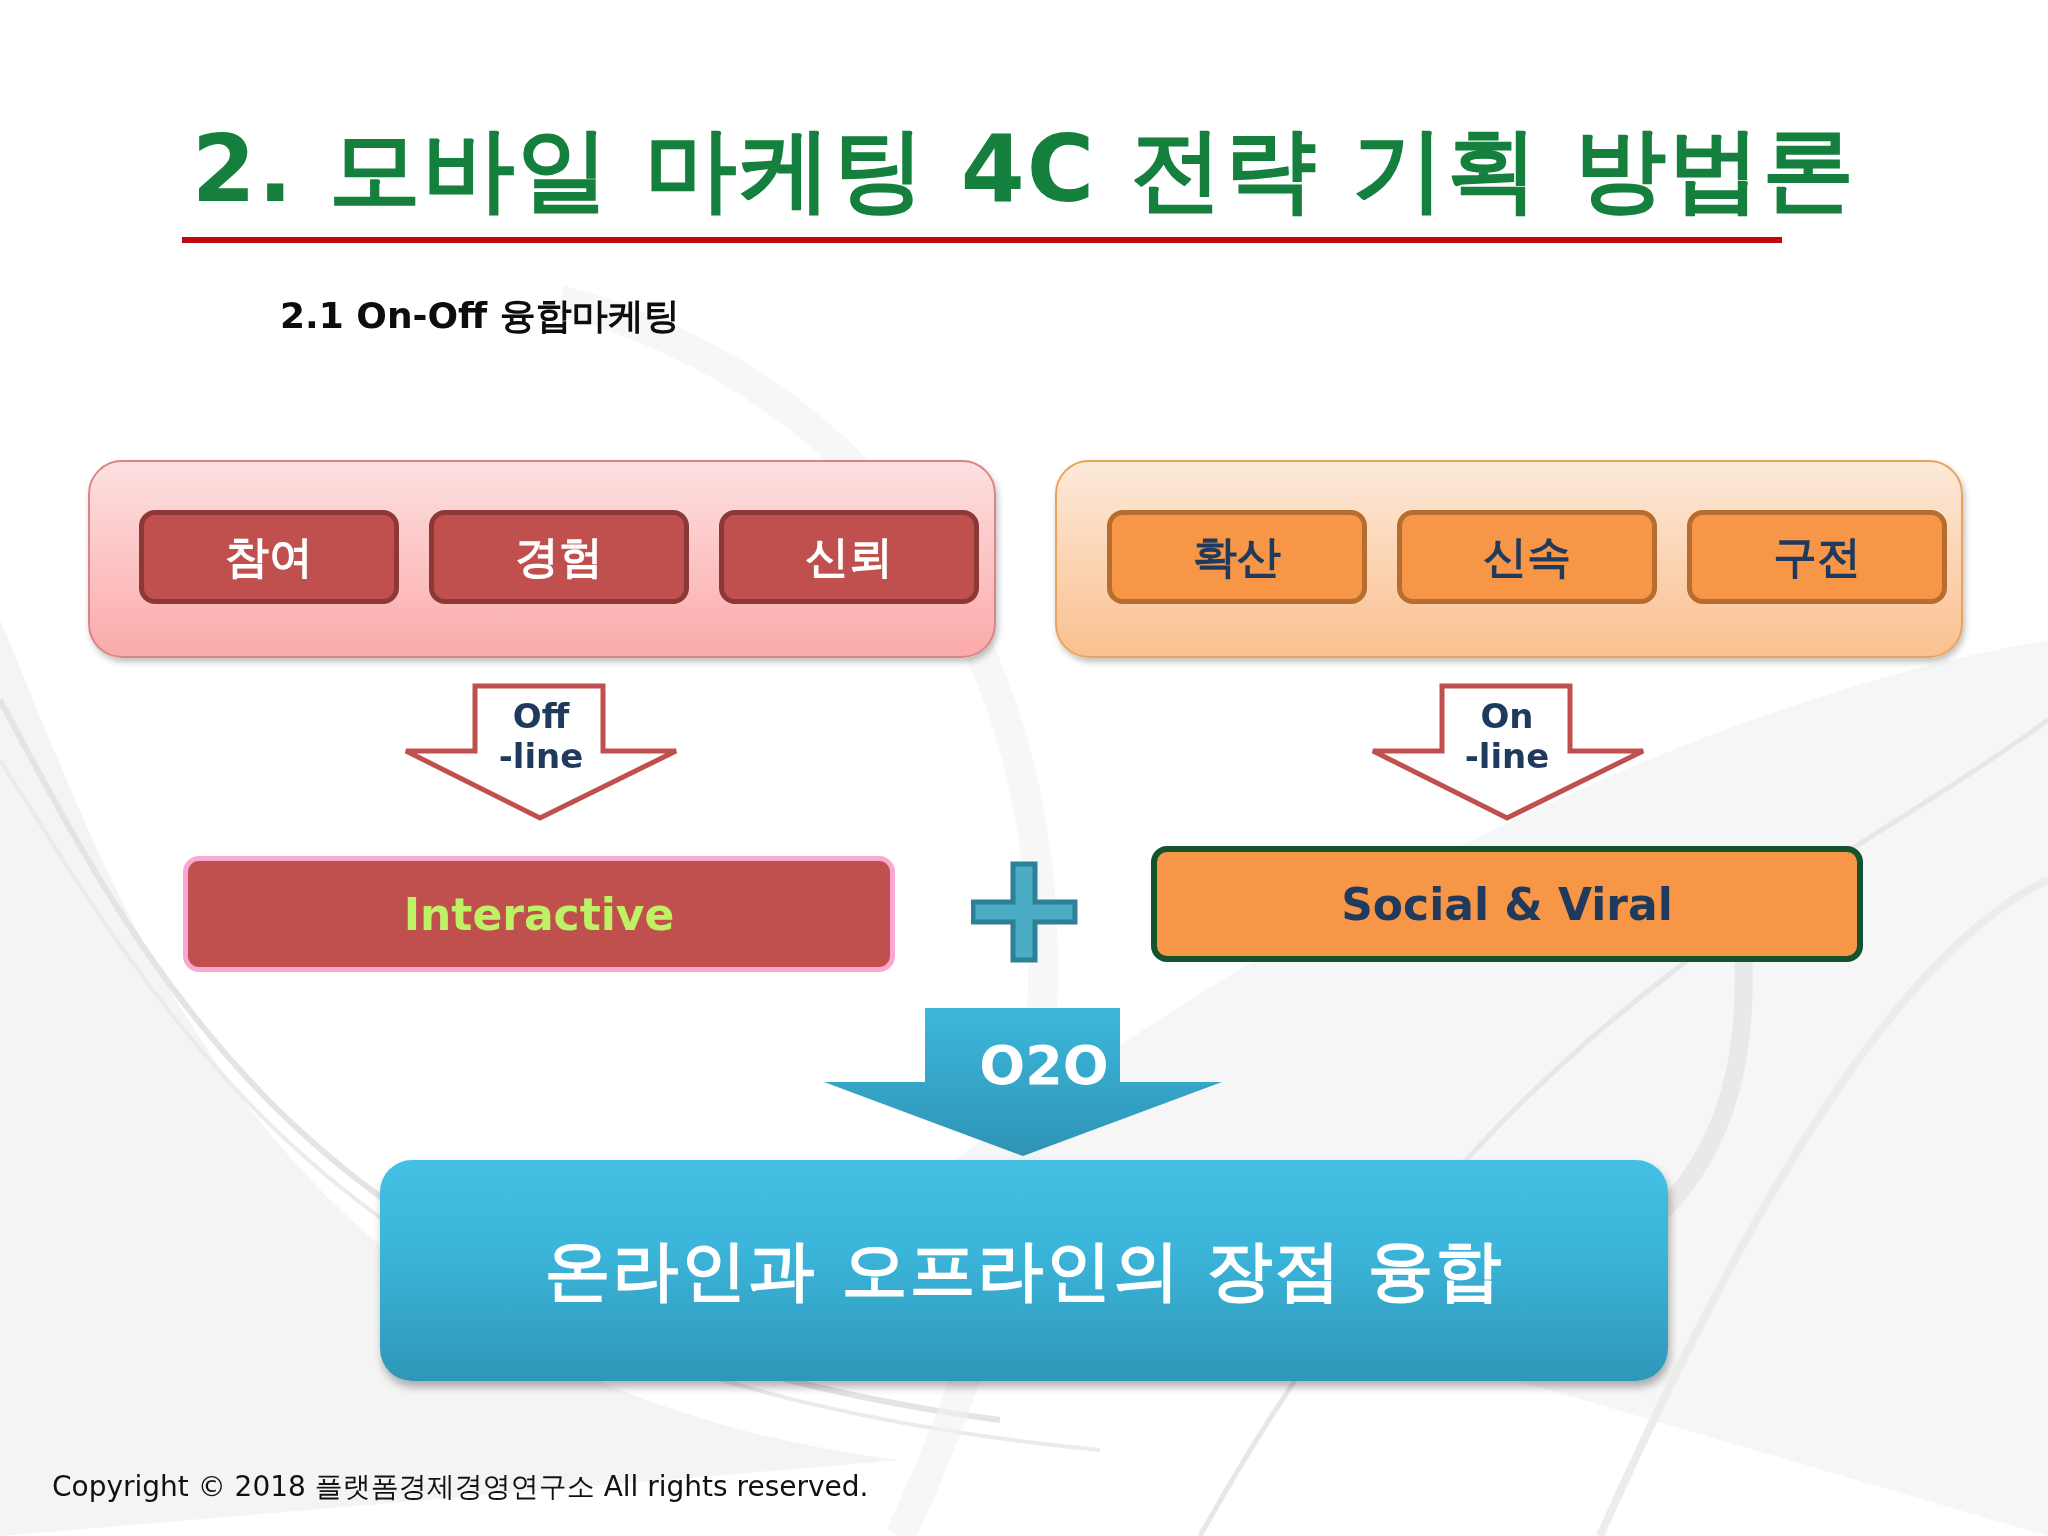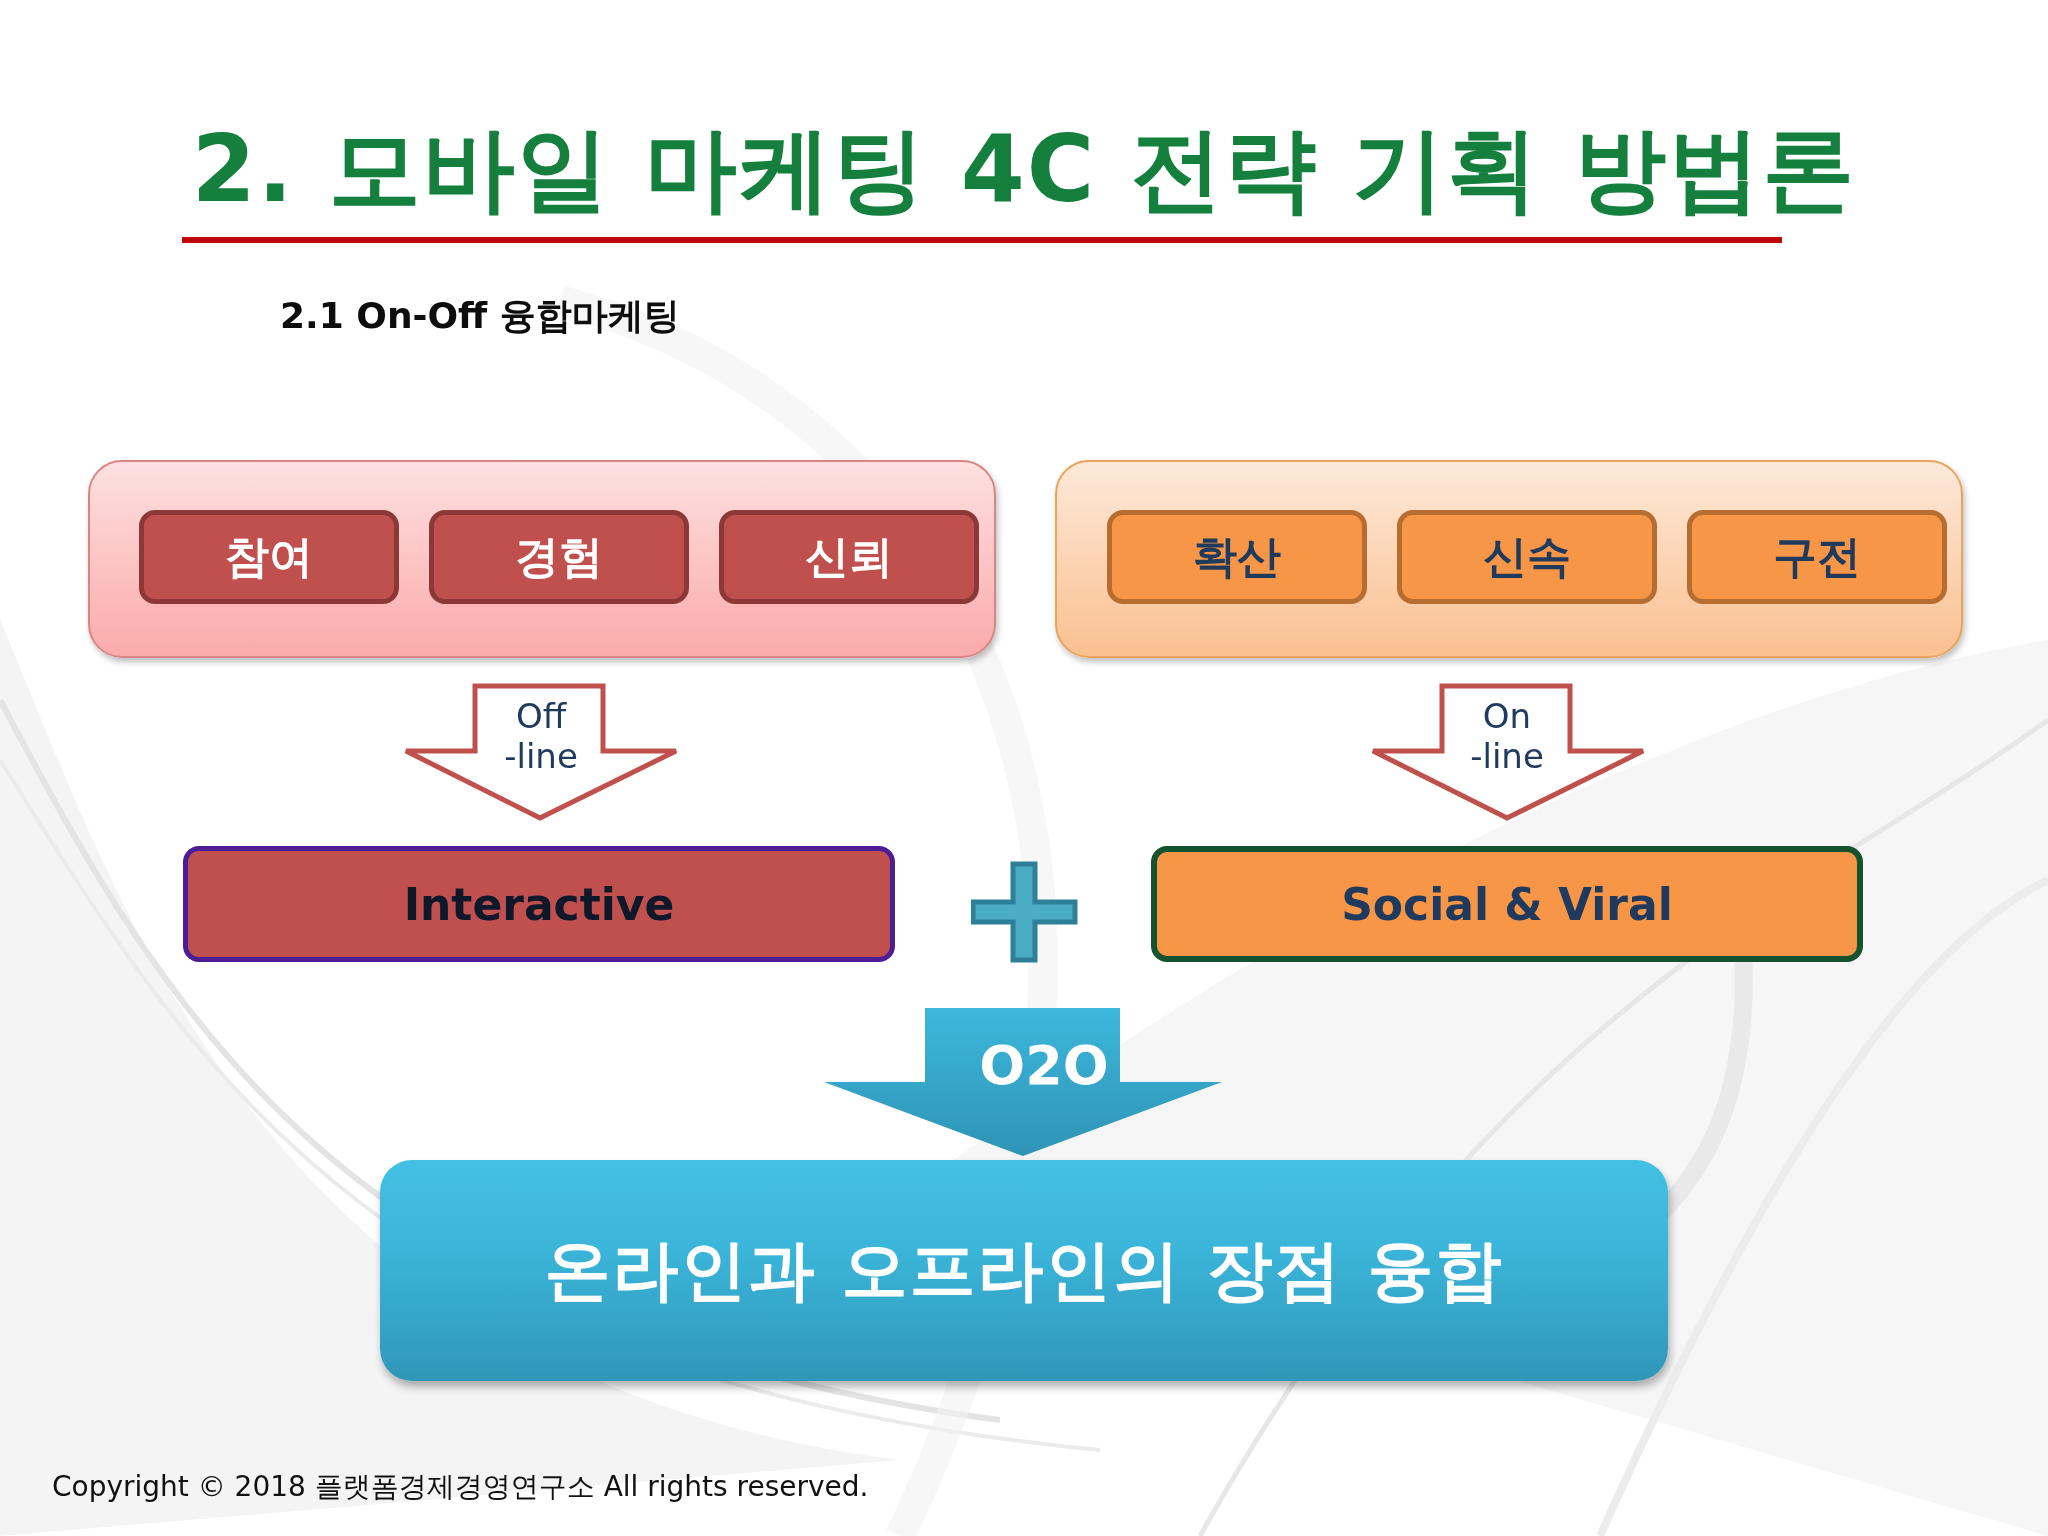--- a/index.html
+++ b/index.html
@@ -36,29 +36,29 @@
     border:2px solid #e9a35c;
   }
   .chip {
     top:510px; width:260px; height:94px; border-radius:16px;
     display:flex; align-items:center; justify-content:center;
     font-size:44px; font-weight:bold; box-sizing:border-box;margin-left:20px;
   }
   .chip.red { background:#c0504d; border:5px solid #8c3836; color:#ffffff; }
   .chip.orange { background:#f79646; border:5px solid #b66d2f; color:#1f3a5c; }
   .arrow-label {
-    width:120px; text-align:center; font-size:34px; font-weight:normal;
+    width:120px; text-align:center; font-size:34px; font-weight:bold;
     color:#1f3a5c; line-height:40px;
   }
   .bar {
     top:846px; width:712px; height:116px; border-radius:16px;
     display:flex; align-items:center; justify-content:center;
     font-size:44px; font-weight:bold; box-sizing:border-box;
   }
-  .bar.red { left:183px; background:#c0504d; border:5px solid #4c1d95; color:#0f172a; }
+  .bar.red { left:183px; background:#c0504d; border:5px solid #f9a8d4; color:#bef264;margin-top:10px; }
   .bar.orange { left:1151px; background:#f79646; border:6px solid #14532d; color:#1f3a5c; }
   .o2o-label {
     left:926px; top:1034px; width:196px; text-align:center;
     font-size:54px; font-weight:bold; color:#ffffff;padding-left:20px;
   }
   .result {
     left:380px; top:1160px; width:1288px; height:221px; border-radius:32px;
     background:linear-gradient(#44c0e4 0%, #3bb5da 40%, #2f97b8 100%);
     box-shadow: 2px 6px 8px rgba(0,0,0,0.3);
     display:flex; align-items:center; justify-content:center;

